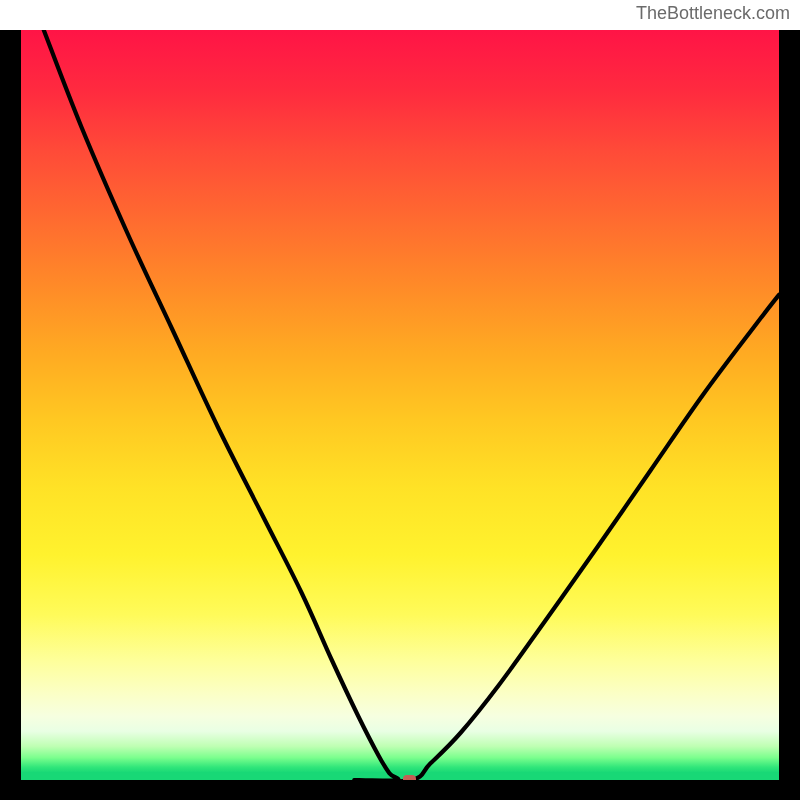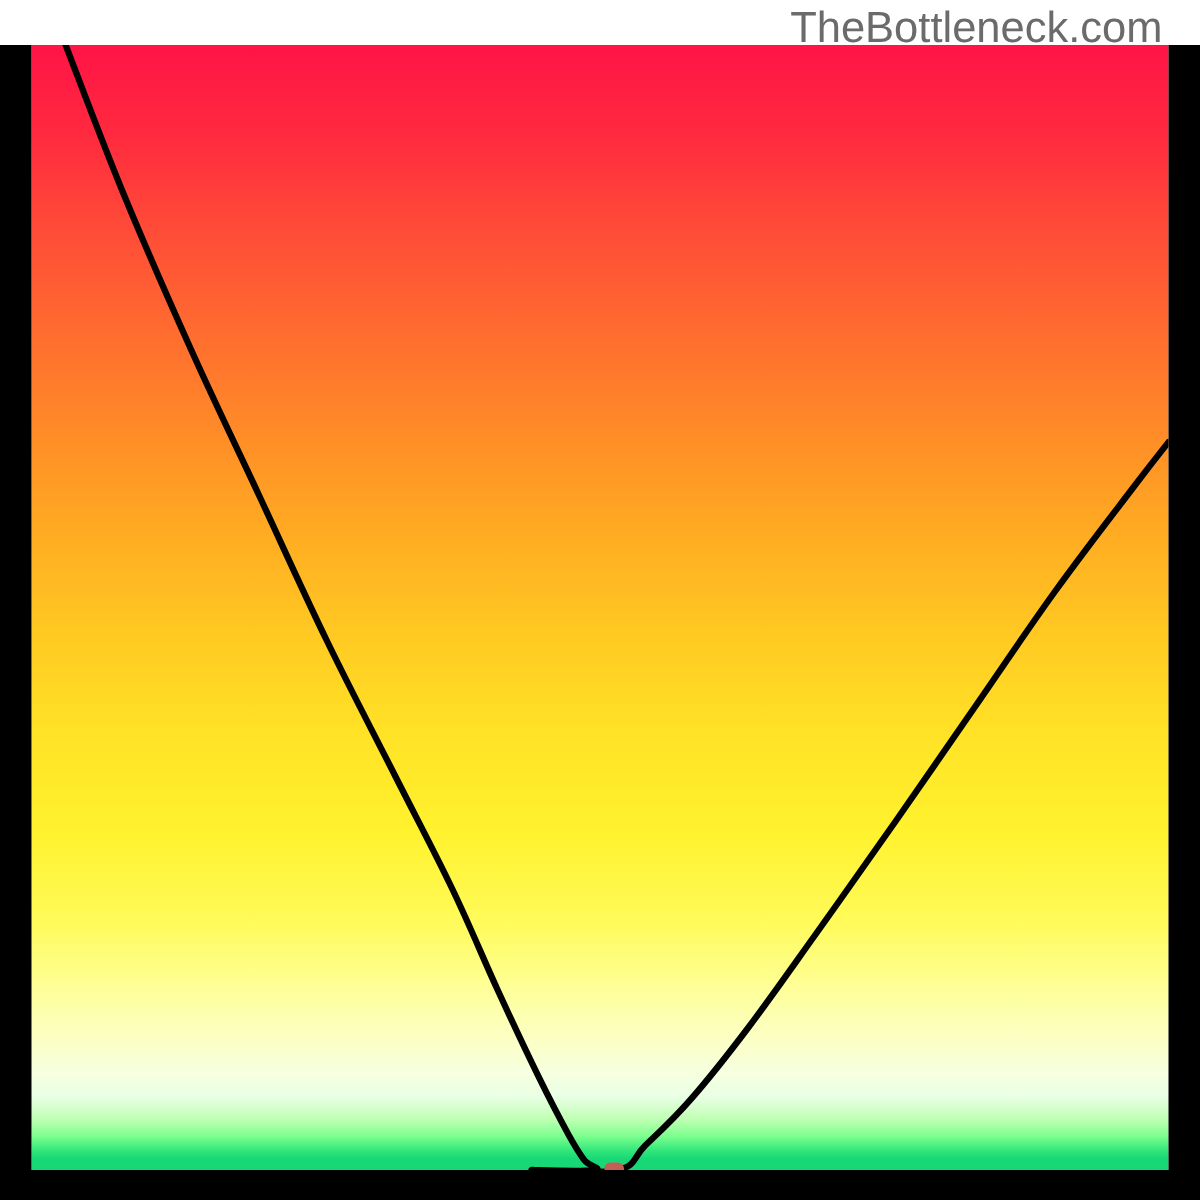--- a/index.html
+++ b/index.html
@@ -7,23 +7,23 @@
     padding: 0;
     background: #fff;
     width: 800px;
     height: 800px;
     overflow: hidden;
     position: relative;
   }
   .watermark {
     position: absolute;
     top: 3px;
-    right: 25px;
+    right: 10px;
     font-family: Arial, Helvetica, sans-serif;
-    font-size: 29px;
+    font-size: 18px;
     color: #6b6b6b;
     font-weight: 500;
     z-index: 10;
   }
   .frame {
     position: absolute;
     left: 0;
     top: 30px;
     width: 800px;
     height: 770px;

